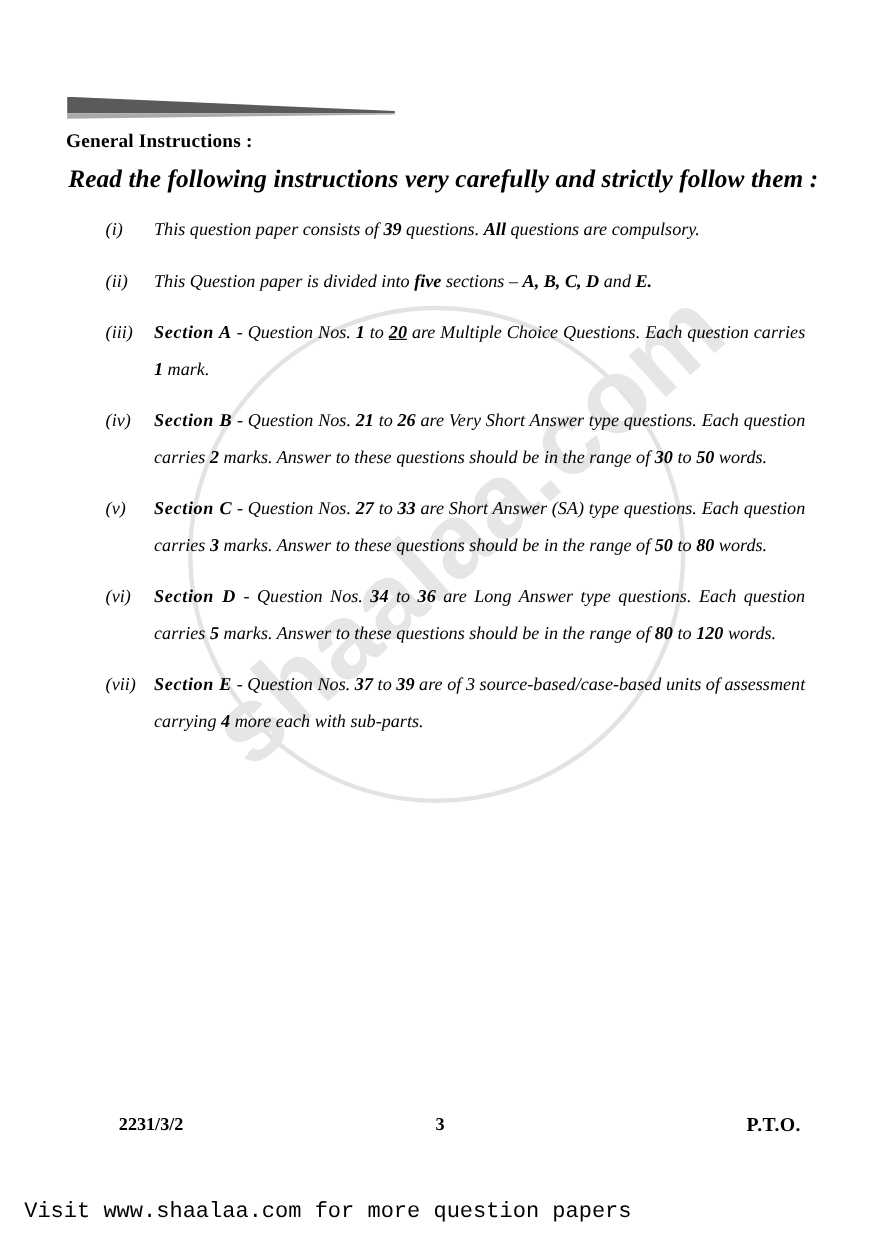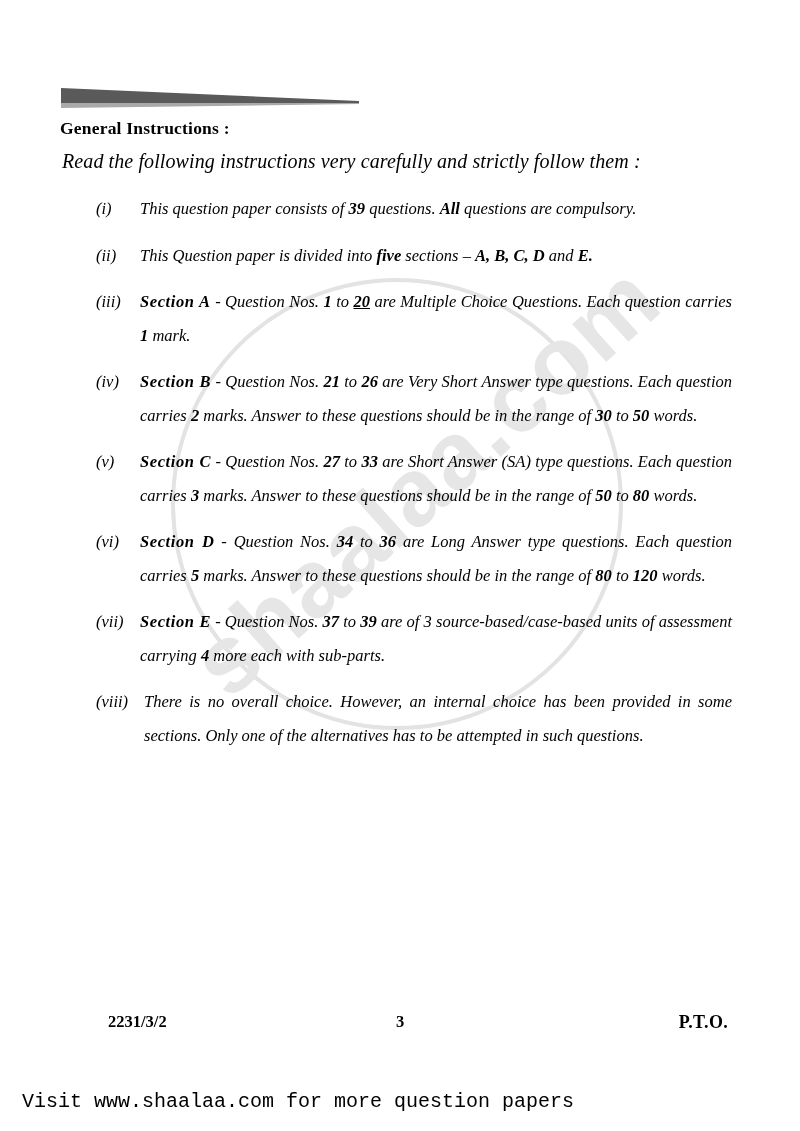--- a/index.html
+++ b/index.html
@@ -79,22 +79,22 @@
     top: 118px;
     font-size: 17.5px;
     font-weight: 700;
     letter-spacing: 0.2px;
     white-space: nowrap;
   }
   #read-carefully {
     position: absolute;
     left: 62px;
     top: 150px;
-    font-size: 20px;
-    font-weight: 400;
+    font-size: 23px;
+    font-weight: 700;
     font-style: italic;
     letter-spacing: 0.1px;
     white-space: nowrap;
   }
 
   
   #instruction-list {
     position: absolute;
     left: 96px;
     top: 192px;
@@ -224,24 +224,20 @@
           <div class="instr-body"><span class="sec">Section C</span><span> - Question Nos. </span><span class="" style="font-weight: 700;">27</span><span> to </span><span class="" style="font-weight: 700;">33</span><span> are Short Answer (SA) type questions. Each question carries </span><span class="" style="font-weight: 700;">3</span><span> marks. Answer to these questions should be in the range of </span><span class="" style="font-weight: 700;">50</span><span> to </span><span class="" style="font-weight: 700;">80</span><span> words.</span></div>
         </div>
         <div class="instr-row">
           <div class="instr-marker narrow">(vi)</div>
           <div class="instr-body"><span class="sec">Section D</span><span> - Question Nos. </span><span class="" style="font-weight: 700;">34</span><span> to </span><span class="" style="font-weight: 700;">36</span><span> are Long Answer type questions. Each question carries </span><span class="" style="font-weight: 700;">5</span><span> marks. Answer to these questions should be in the range of </span><span class="" style="font-weight: 700;">80</span><span> to </span><span class="" style="font-weight: 700;">120</span><span> words.</span></div>
         </div>
         <div class="instr-row">
           <div class="instr-marker narrow">(vii)</div>
           <div class="instr-body"><span class="sec">Section E</span><span> - Question Nos. </span><span class="" style="font-weight: 700;">37</span><span> to </span><span class="" style="font-weight: 700;">39</span><span> are of 3 source-based/case-based units of assessment carrying </span><span class="" style="font-weight: 700;">4</span><span> more each with sub-parts.</span></div>
         </div>
-        <div class="instr-row">
-          <div class="instr-marker">(viii)</div>
-          <div class="instr-body"><span>There is no overall choice. However, an internal choice has been provided in some sections. Only one of the alternatives has to be attempted in such questions.</span></div>
-        </div>
       </div>
 
     <div id="footer">
       <div id="footer-code">2231/3/2</div>
       <div id="footer-page">3</div>
       <div id="footer-pto">P.T.O.</div>
     </div>
 
     <div id="bottom-banner">Visit www.shaalaa.com for more question papers</div>
 

